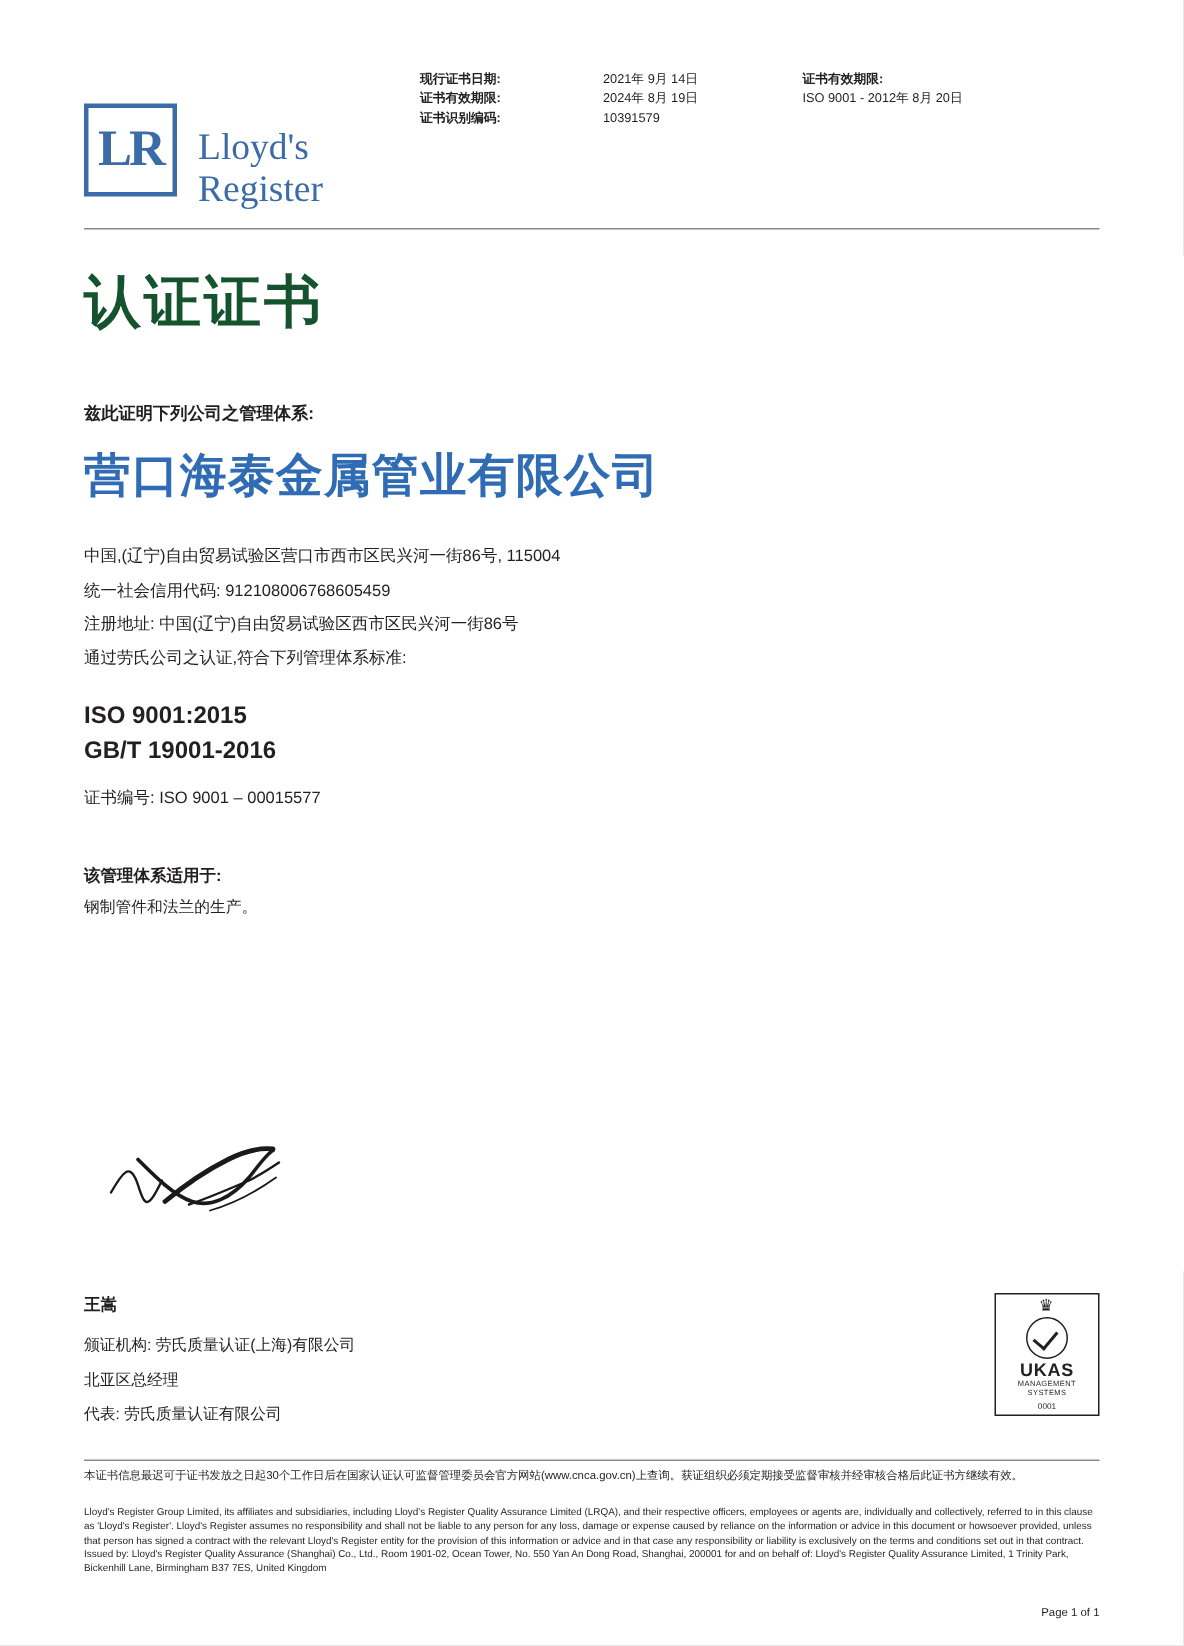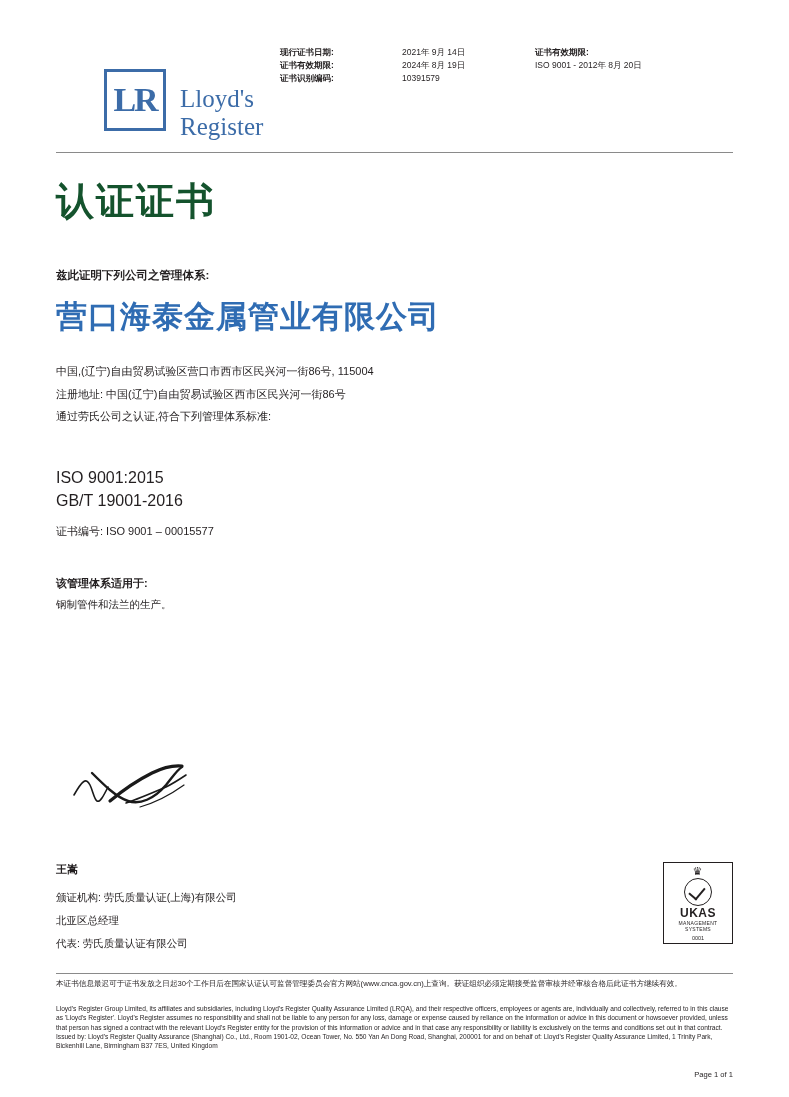--- a/index.html
+++ b/index.html
@@ -33,21 +33,20 @@
     display: flex;
     align-items: center;
   }
   .logo-mark {
     width: 62px;
     height: 62px;
     background: #ffffff;
     border: 3px solid #3c6ca8;
     box-sizing: border-box;
     position: relative;
-    margin-left: 48px;
   }
   .logo-mark .lr {
     position: absolute;
     inset: 0;
     display: flex;
     align-items: center;
     justify-content: center;
     font-family: "Liberation Serif", serif;
     font-weight: bold;
     font-size: 34px;
@@ -120,21 +119,21 @@
     left: 56px;
     top: 360px;
     font-size: 11px;
     line-height: 2.05;
   }
   .standards {
     position: absolute;
     left: 56px;
     top: 466px;
     font-size: 16px;
-    font-weight: normal;
+    font-weight: bold;
     line-height: 1.45;
   }
   .certno {
     position: absolute;
     left: 56px;
     top: 524px;
     font-size: 11px;
   }
   .scope-title {
     position: absolute;
@@ -295,20 +294,21 @@
   <div class="rule"></div>
 
   <div class="title">认证证书</div>
 
   <div class="lead">兹此证明下列公司之管理体系:</div>
 
   <div class="company">营口海泰金属管业有限公司</div>
 
   <div class="info-block">
     <div>中国,(辽宁)自由贸易试验区营口市西市区民兴河一街86号, 115004</div>
+    <div>统一社会信用代码: 91210800676860​5459</div>
     <div>注册地址: 中国(辽宁)自由贸易试验区西市区民兴河一街86号</div>
     <div>通过劳氏公司之认证,符合下列管理体系标准:</div>
   </div>
 
   <div class="standards">
     <div>ISO 9001:2015</div>
     <div>GB/T 19001-2016</div>
   </div>
 
   <div class="certno">证书编号: ISO 9001 – 00015577</div>

